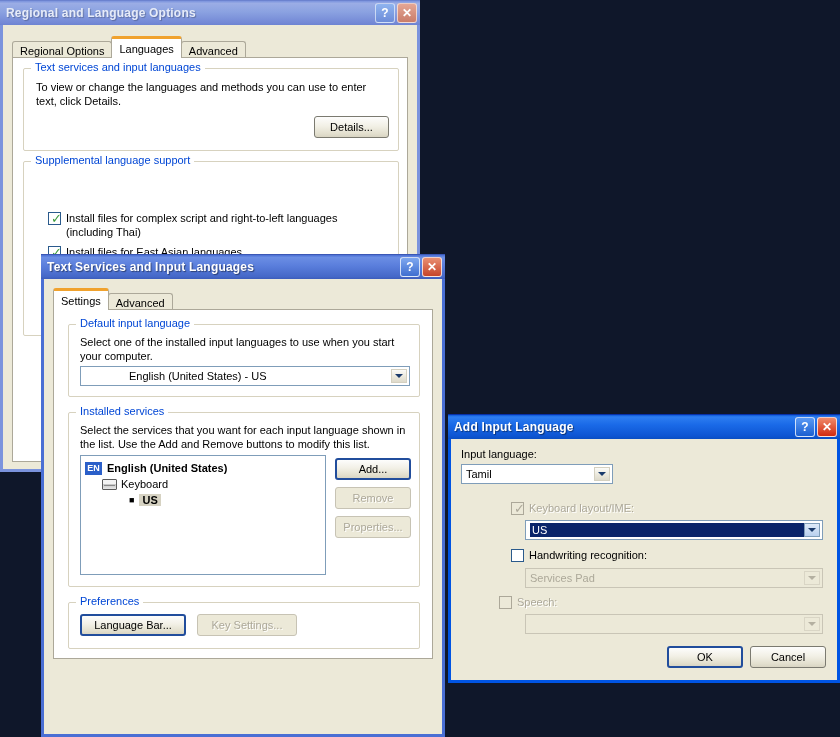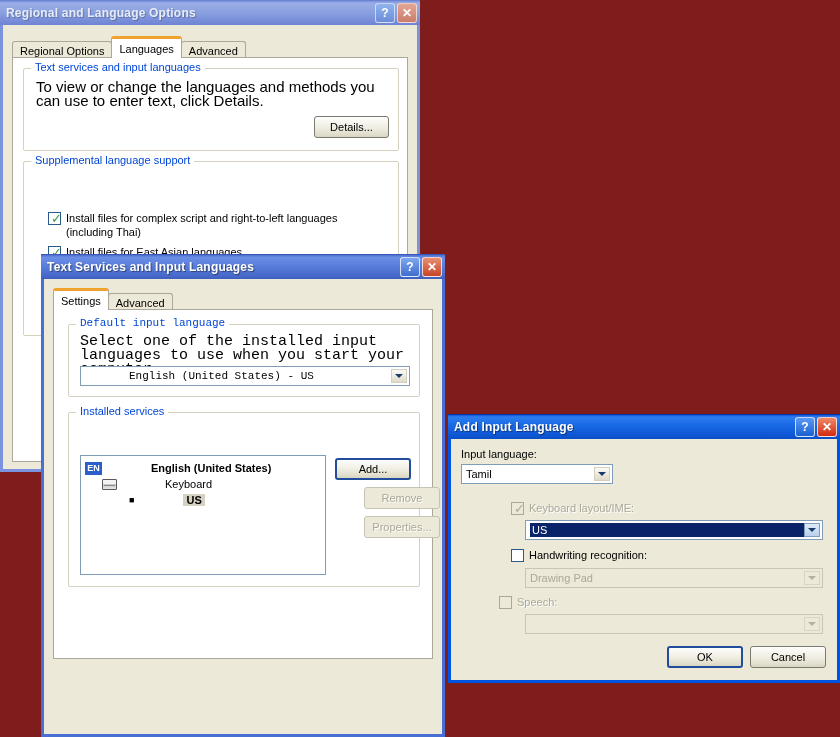--- a/index.html
+++ b/index.html
@@ -6,21 +6,21 @@
     margin: 0;
     padding: 0;
     background: #ffffff;
     font-family: "Liberation Sans", sans-serif;
   }
   #stage {
     position: relative;
     width: 840px;
     height: 737px;
     overflow: hidden;
-    background: #7f1d1d;
+    background: #0f172a;
   }
 
   
   .window {
     position: absolute;
     box-sizing: border-box;
     background: #ece9d8;
   }
   .win-frame-active   { border: 3px solid #0054e3; border-top: none; }
   .win-frame-mid      { border: 3px solid #4a6fd4; border-top: none; }
@@ -135,21 +135,21 @@
     left: 7px;
     padding: 0 4px;
     background: #ffffff;
     font-size: 11px;
     color: #0046d5;
     white-space: nowrap;
   }
 
   .statictext {
     position: absolute;
-    font-size: 15px;
+    font-size: 11px;
     color: #000000;
     line-height: 14px;
   }
 
   
   .btn {
     position: absolute;
     box-sizing: border-box;
     font-size: 11px;
     color: #000000;
@@ -160,21 +160,20 @@
     font-family: "Liberation Sans", sans-serif;
   }
   .btn.default {
     border: 2px solid #214d9c;
   }
   .btn.disabled {
     color: #aca899;
     text-shadow: 1px 1px 0 #ffffff;
     border-color: #c7c3b4;
     background: #ece9d8;
-    margin-left: 29px;
   }
 
   
   .combo {
     position: absolute;
     box-sizing: border-box;
     background: #ffffff;
     border: 1px solid #7f9db9;
     display: flex; align-items: center;
     font-size: 11px;
@@ -248,21 +247,21 @@
 
   
   .listbox {
     position: absolute;
     box-sizing: border-box;
     background: #ffffff;
     border: 1px solid #7f9db9;
     overflow: hidden;
     font-size: 11px;
   }
-  .lrow { display: flex; align-items: center; height: 16px; padding-left: 4px; gap: 44px; }
+  .lrow { display: flex; align-items: center; height: 16px; padding-left: 4px; }
   .en-badge {
     width: 17px; height: 13px;
     background: #2a5fc9;
     color: #ffffff;
     font-size: 9px;
     font-weight: bold;
     display: flex; align-items: center; justify-content: center;
     margin-right: 5px;
     font-family: "Liberation Sans", sans-serif;
   }
@@ -351,33 +350,34 @@
       </div>
     </div>
 
     <div class="tabstrip" style="left:9px; top:34px;">
       <div class="tab active">Settings</div>
       <div class="tab">Advanced</div>
     </div>
 
     <div class="tabpanel" style="left:9px; top:55px; width:380px; height:350px;">
 
-      <div class="group" style="left:14px; top:14px; width:352px; height:73px;font-family:Liberation Mono, monospace;">
+      <div class="group" style="left:14px; top:14px; width:352px; height:73px;">
         <span class="group-title">Default input language</span>
         <span class="statictext" style="left:11px; top:10px; width:330px;">Select one of the installed input languages to use when you start your computer.</span>
         <div class="combo" style="left:11px; top:41px; width:330px; height:20px;padding-left:48px;">
           <span class="cb-val">English (United States) - US</span>
           <span class="cb-arrow">
             <span class="arrow-glyph"></span>
           </span>
         </div>
       </div>
 
       <div class="group" style="left:14px; top:102px; width:352px; height:175px;">
         <span class="group-title">Installed services</span>
+        <span class="statictext" style="left:11px; top:10px; width:335px;">Select the services that you want for each input language shown in the list. Use the Add and Remove buttons to modify this list.</span>
 
         <div class="listbox" style="left:11px; top:42px; width:246px; height:120px;">
           <div class="lrow" style="margin-top:4px;">
             <span class="en-badge">EN</span>
             <span class="lang-name">English (United States)</span>
           </div>
           <div class="lrow" style="padding-left:21px;">
             <span class="kbd-icon"></span>
             <span>Keyboard</span>
           </div>
@@ -385,20 +385,25 @@
             <span class="bullet">■</span>
             <span class="us-sel">US</span>
           </div>
         </div>
 
         <div class="btn default" style="left:266px; top:45px; width:76px; height:22px;">Add...</div>
         <div class="btn disabled" style="left:266px; top:74px; width:76px; height:22px;">Remove</div>
         <div class="btn disabled" style="left:266px; top:103px; width:76px; height:22px;">Properties...</div>
       </div>
 
+      <div class="group" style="left:14px; top:292px; width:352px; height:47px;">
+        <span class="group-title">Preferences</span>
+        <div class="btn default" style="left:11px; top:11px; width:106px; height:22px;">Language Bar...</div>
+        <div class="btn disabled" style="left:128px; top:11px; width:100px; height:22px;">Key Settings...</div>
+      </div>
     </div>
 
   </div>
 
   <div class="window win-frame-active" style="left:448px; top:414px; width:392px; height:269px;">
 
     <div class="titlebar active" style="margin:0 -3px 0 -3px; width:392px;">
       <span class="title-text">Add Input Language</span>
       <div class="title-btns">
         <div class="tbtn tbtn-help">?</div>
@@ -426,21 +431,21 @@
       <span class="cb-arrow">
         <span class="arrow-glyph"></span>
       </span>
     </div>
 
     <div class="cbwrap" style="left:60px; top:134px;">
       <span class="cbox"></span>
       <span class="cblabel">Handwriting recognition:</span>
     </div>
     <div class="combo disabled" style="left:74px; top:154px; width:298px; height:20px;">
-      <span class="cb-val">Drawing Pad</span>
+      <span class="cb-val">Services Pad</span>
       <span class="cb-arrow">
         <span class="arrow-glyph dim"></span>
       </span>
     </div>
 
     <div class="cbwrap" style="left:48px; top:181px;text-align:center;">
       <span class="cbox disabled"></span>
       <span class="cblabel disabled">Speech:</span>
     </div>
     <div class="combo disabled" style="left:74px; top:200px; width:298px; height:20px;">

